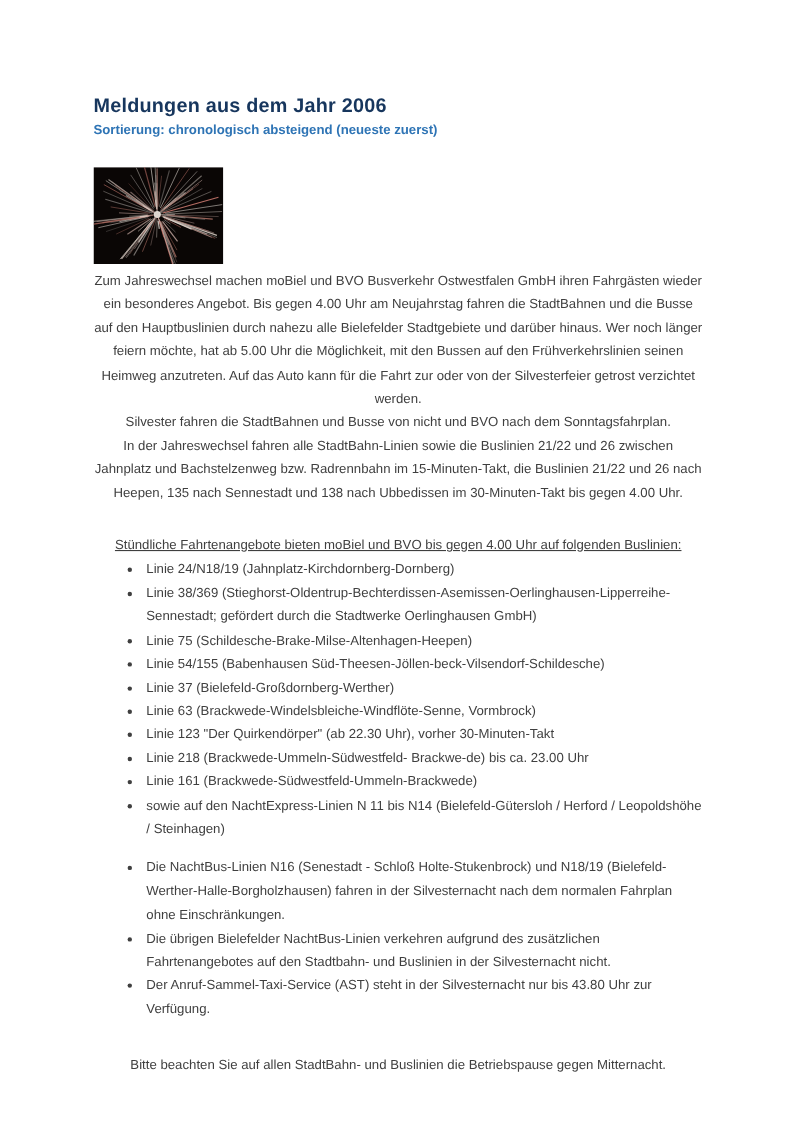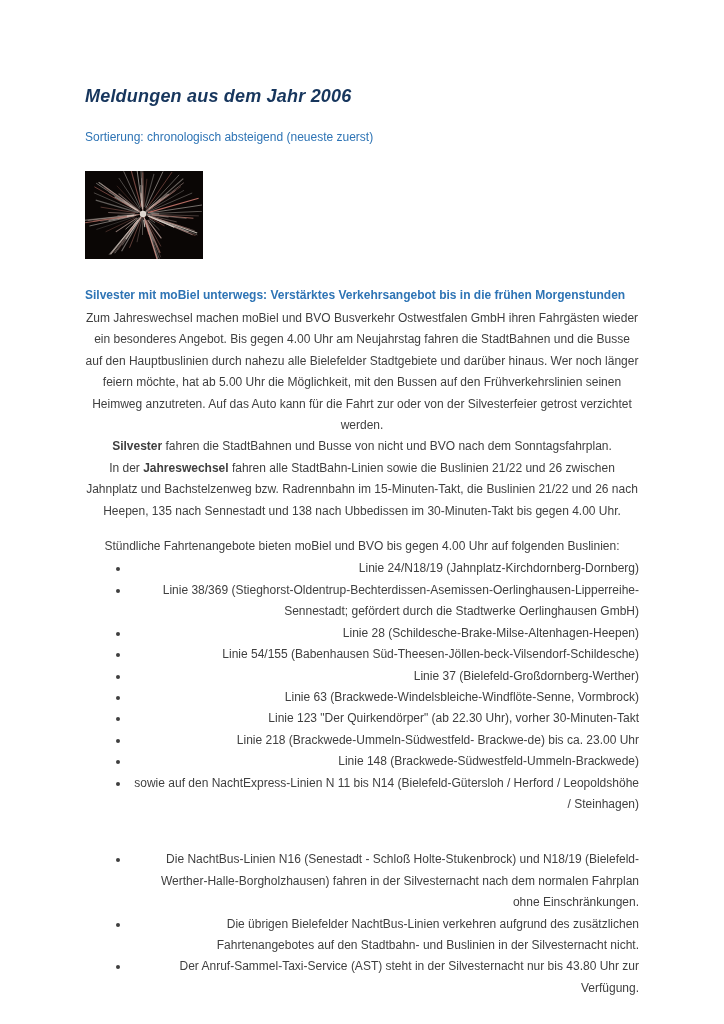--- a/index.html
+++ b/index.html
@@ -11,26 +11,25 @@
     font-family: "Liberation Sans", "DejaVu Sans", sans-serif;
     color: var(--body, #3f3f3f);
   }
   .page { padding: 86px 85px 0 85px; width: 724px; }
 
   h1.doc-title {
     font-size: 18px;
     font-weight: bold;
     color: var(--title, #17365d);
     letter-spacing: 0.2px;
-    font-style: italic;
   }
   .subtitle {
-    margin-top: 23px;
-    font-size: 12px;
-    font-weight: normal;
+    margin-top: 4px;
+    font-size: 12px;
+    font-weight: bold;
     color: var(--accent, #2e74b5);
   }
   .fireworks {
     margin-top: 27px;
     width: 118px;
     height: 88px;
     line-height: 0;
   }
   .fireworks svg { display: block; }
 
@@ -42,33 +41,32 @@
     line-height: 16px;
   }
   p.body-text {
     margin-top: 5px;
     font-size: 12px;
     line-height: 21.4px;
     color: var(--body, #3f3f3f);
     text-align: center;
   }
   p.body-text.flow { margin-top: 0; }
-  p.list-intro { margin-top: 14px; }
+  p.list-intro { margin-top: 26px; text-decoration: underline; }
   ul.doc-list {
     margin: 1px 0 0 0;
     padding-left: 45px;
     font-size: 12px;
     line-height: 21.4px;
     color: var(--body, #3f3f3f);
-    text-align: right;
   }
   ul.doc-list li { padding-left: 3px; }
-  ul.second-list { margin-top: 34px; }
+  ul.second-list { margin-top: 14px; }
   p.closing { margin-top: 30px; }
-  strong { font-weight: bold; }
+  strong { font-weight: normal; }
 </style>
 </head>
 <body>
 
 <div class="page">
 
   <h1 class="doc-title">Meldungen aus dem Jahr 2006</h1>
 
   <div class="subtitle">Sortierung: chronologisch absteigend (neueste zuerst)</div>
 
@@ -182,46 +180,45 @@
         <line x1="63.0" y1="41.6" x2="113.6" y2="27.3" stroke="#c2746a" stroke-width="1.1" opacity="0.93"></line>
         <line x1="64.9" y1="41.9" x2="117.0" y2="34.0" stroke="#e9e2da" stroke-width="0.6" opacity="0.80"></line>
         <line x1="66.2" y1="42.6" x2="116.9" y2="40.3" stroke="#cfc6bd" stroke-width="0.6" opacity="0.67"></line>
         <line x1="66.9" y1="43.3" x2="113.8" y2="44.9" stroke="#b79c95" stroke-width="0.6" opacity="0.54"></line>
         <line x1="66.9" y1="43.7" x2="108.4" y2="47.2" stroke="#a56a5f" stroke-width="1.1" opacity="0.91"></line>
         <line x1="66.2" y1="43.8" x2="101.5" y2="47.5" stroke="#8f8a86" stroke-width="0.6" opacity="0.78"></line>
         <circle cx="58" cy="43" r="3.2" fill="#f3ece4" opacity="0.9"></circle>
       </svg>
   </div>
 
-  <h2 class="article-heading">Silvester mit moBiel unterwegs: Verstärktes Verkehrsangebot bis in die frühen Morgenstunden</h2>
 
   <p class="body-text">
     <span>Zum Jahreswechsel machen moBiel und BVO Busverkehr Ostwestfalen GmbH ihren Fahrgästen wieder ein besonderes Angebot. Bis gegen 4.00 Uhr am Neujahrstag fahren die StadtBahnen und die Busse auf den Hauptbuslinien durch nahezu alle Bielefelder Stadtgebiete und darüber hinaus. Wer noch länger feiern möchte, hat ab 5.00 Uhr die Möglichkeit, mit den Bussen auf den Frühverkehrslinien seinen Heimweg anzutreten. Auf das Auto kann für die Fahrt zur oder von der Silvesterfeier getrost verzichtet werden.</span>
   </p>
 
   <p class="body-text flow">
     <strong>Silvester</strong><span> fahren die StadtBahnen und Busse von nicht und BVO nach dem Sonntagsfahrplan.</span>
   </p>
 
   <p class="body-text flow">
     <span>In der </span><strong>Jahreswechsel</strong><span> fahren alle StadtBahn-Linien sowie die Buslinien 21/22 und 26 zwischen Jahnplatz und Bachstelzenweg bzw. Radrennbahn im 15-Minuten-Takt, die Buslinien 21/22 und 26 nach Heepen, 135 nach Sennestadt und 138 nach Ubbedissen im 30-Minuten-Takt bis gegen 4.00 Uhr.</span>
   </p>
 
   <p class="body-text list-intro">Stündliche Fahrtenangebote bieten moBiel und BVO bis gegen 4.00 Uhr auf folgenden Buslinien:</p>
 
   <ul class="doc-list">
     <li>Linie 24/N18/19 (Jahnplatz-Kirchdornberg-Dornberg)</li>
     <li>Linie 38/369 (Stieghorst-Oldentrup-Bechterdissen-Asemissen-Oerlinghausen-Lipperreihe-Sennestadt; gefördert durch die Stadtwerke Oerlinghausen GmbH)</li>
-    <li>Linie 28 (Schildesche-Brake-Milse-Altenhagen-Heepen)</li>
+    <li>Linie 75 (Schildesche-Brake-Milse-Altenhagen-Heepen)</li>
     <li>Linie 54/155 (Babenhausen Süd-Theesen-Jöllen-beck-Vilsendorf-Schildesche)</li>
     <li>Linie 37 (Bielefeld-Großdornberg-Werther)</li>
     <li>Linie 63 (Brackwede-Windelsbleiche-Windflöte-Senne, Vormbrock)</li>
     <li>Linie 123 "Der Quirkendörper" (ab 22.30 Uhr), vorher 30-Minuten-Takt</li>
     <li>Linie 218 (Brackwede-Ummeln-Südwestfeld- Brackwe-de) bis ca. 23.00 Uhr</li>
-    <li>Linie 148 (Brackwede-Südwestfeld-Ummeln-Brackwede)</li>
+    <li>Linie 161 (Brackwede-Südwestfeld-Ummeln-Brackwede)</li>
     <li>sowie auf den NachtExpress-Linien N 11 bis N14 (Bielefeld-Gütersloh / Herford / Leopoldshöhe / Steinhagen)</li>
   </ul>
 
   <ul class="doc-list second-list">
     <li>Die NachtBus-Linien N16 (Senestadt - Schloß Holte-Stukenbrock) und N18/19 (Bielefeld-Werther-Halle-Borgholzhausen) fahren in der Silvesternacht nach dem normalen Fahrplan ohne Einschränkungen.</li>
     <li>Die übrigen Bielefelder NachtBus-Linien verkehren aufgrund des zusätzlichen Fahrtenangebotes auf den Stadtbahn- und Buslinien in der Silvesternacht nicht.</li>
     <li>Der Anruf-Sammel-Taxi-Service (AST) steht in der Silvesternacht nur bis 43.80 Uhr zur Verfügung.</li>
   </ul>
 
   <p class="body-text closing">Bitte beachten Sie auf allen StadtBahn- und Buslinien die Betriebspause gegen Mitternacht.</p>

